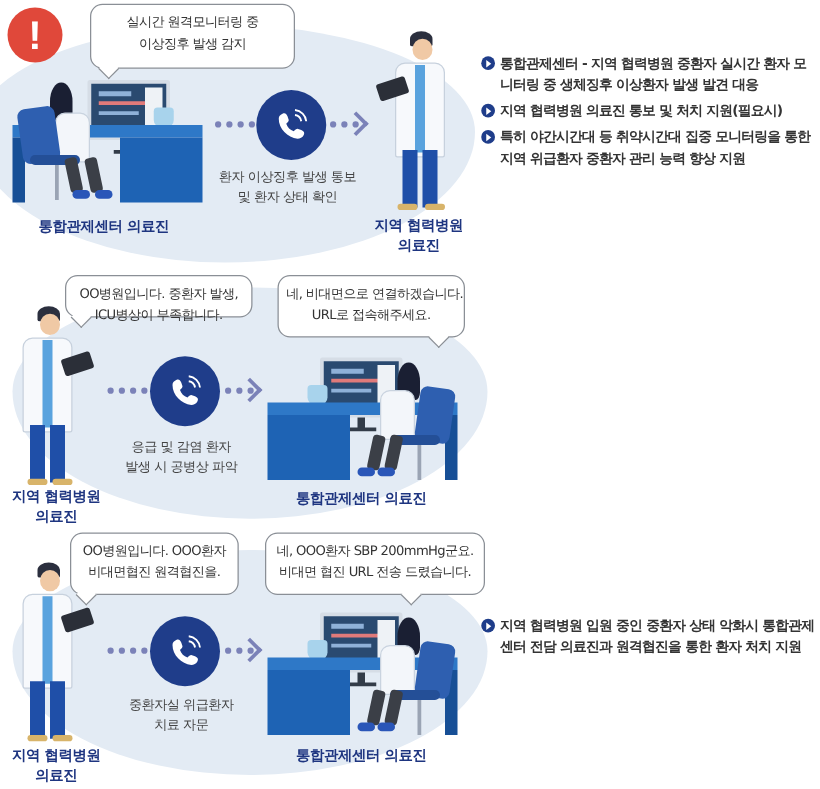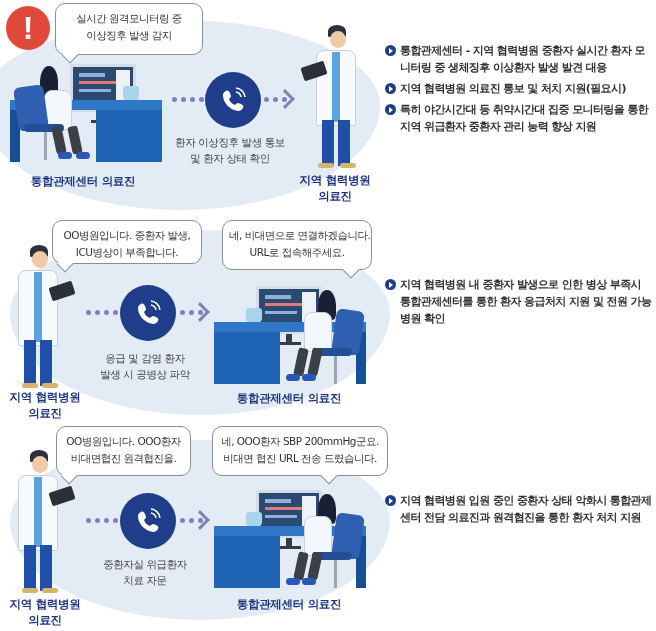--- a/index.html
+++ b/index.html
@@ -70,21 +70,21 @@
   .tablet { position: absolute; background: #2b2f38; border-radius: 2px; transform: rotate(-18deg); }
 </style>
 </head>
 <body>
 
 <div class="panel" style="top:0;height:200px;">
   <div class="blob" style="left:-20px;top:20px;width:400px;height:190px;border-radius:50% 50% 50% 50% / 45% 45% 55% 55%;"></div>
 
   <div class="alert" style="left:6px;top:6px;"><span>!</span></div>
 
-  <div class="bubble" style="left:55px;top:3px;width:148px;height:52px;">
+  <div class="bubble" style="left:72px;top:3px;width:164px;height:52px;">
     <div>실시간 원격모니터링 중</div>
     <div>이상징후 발생 감지</div>
     <div class="tail" style="left:8px;bottom:-7px;transform:rotate(45deg);"></div>
   </div>
 
   <div>
     <div class="monitor" style="left:70px;top:64px;">
         <div class="scr1"></div>
         <div class="scr2"></div>
         <div class="scr3"></div>
@@ -155,21 +155,21 @@
   <div class="bullets" style="top:42px;">
     <div class="bullet"><span class="bicon"></span><span>통합관제센터 - 지역 협력병원 중환자 실시간 환자 모니터링 중 생체징후 이상환자 발생 발견 대응</span></div>
     <div class="bullet"><span class="bicon"></span><span>지역 협력병원 의료진 통보 및 처치 지원(필요시)</span></div>
     <div class="bullet"><span class="bicon"></span><span>특히 야간시간대 등 취약시간대 집중 모니터링을 통한 지역 위급환자 중환자 관리 능력 향상 지원</span></div>
   </div>
 </div>
 
 <div class="panel" style="top:210px;height:210px;">
   <div class="blob" style="left:10px;top:20px;width:380px;height:185px;border-radius:50% 50% 50% 50% / 45% 45% 55% 55%;"></div>
 
-  <div class="bubble" style="left:52px;top:10px;width:150px;height:44px;">
+  <div class="bubble" style="left:52px;top:10px;width:150px;height:34px;">
     <div>OO병원입니다. 중환자 발생,</div>
     <div>ICU병상이 부족합니다.</div>
     <div class="tail" style="left:6px;bottom:-7px;transform:rotate(45deg);"></div>
   </div>
   <div class="bubble" style="left:222px;top:10px;width:150px;height:50px;">
     <div>네, 비대면으로 연결하겠습니다.</div>
     <div>URL로 접속해주세요.</div>
     <div class="tail" style="right:14px;bottom:-7px;transform:rotate(45deg);"></div>
   </div>
 
@@ -235,23 +235,20 @@
   </div>
 
   <div class="role" style="left:0px;top:179px;width:90px;">
     <div>지역 협력병원</div>
     <div>의료진</div>
   </div>
   <div class="role" style="left:224px;top:180px;width:130px;">
     <div>통합관제센터 의료진</div>
   </div>
 
-  <div class="bullets" style="top:66px;">
-    <div class="bullet"><span class="bicon"></span><span>지역 협력병원 내 중환자 발생으로 인한 병상 부족시 통합관제센터를 통한 환자 응급처치 지원 및 전원 가능 병원 확인</span></div>
-  </div>
 </div>
 
 <div class="panel" style="top:420px;height:211px;">
   <div class="blob" style="left:10px;top:20px;width:380px;height:180px;border-radius:50% 50% 50% 50% / 45% 45% 55% 55%;"></div>
 
   <div class="bubble" style="left:56px;top:6px;width:135px;height:50px;">
     <div>OO병원입니다. OOO환자</div>
     <div>비대면협진 원격협진을.</div>
     <div class="tail" style="left:6px;bottom:-7px;transform:rotate(45deg);"></div>
   </div>

